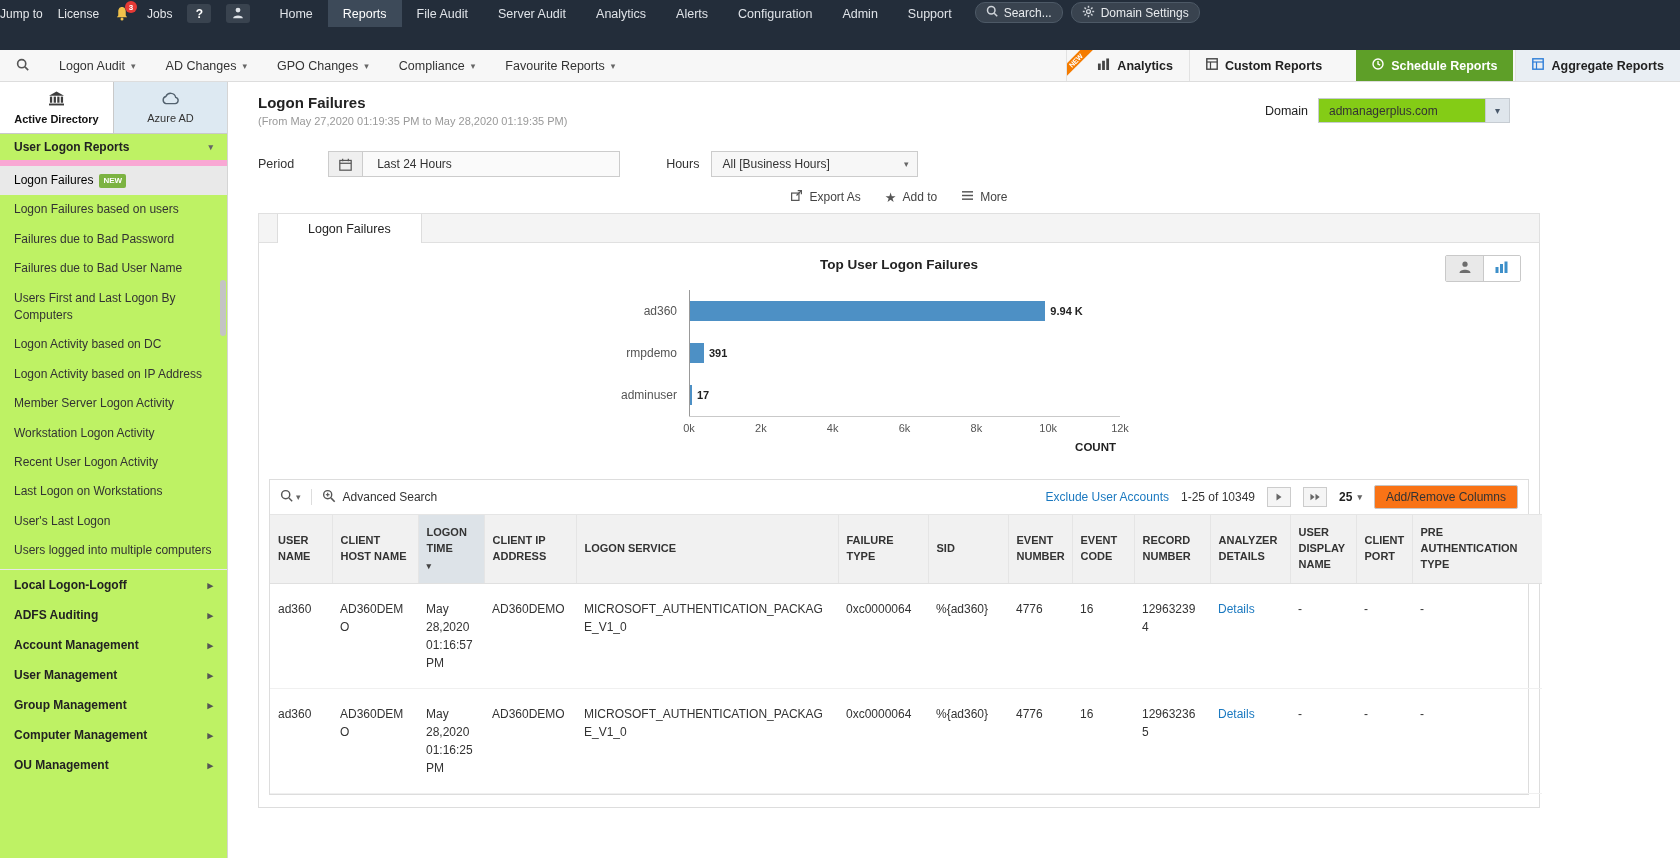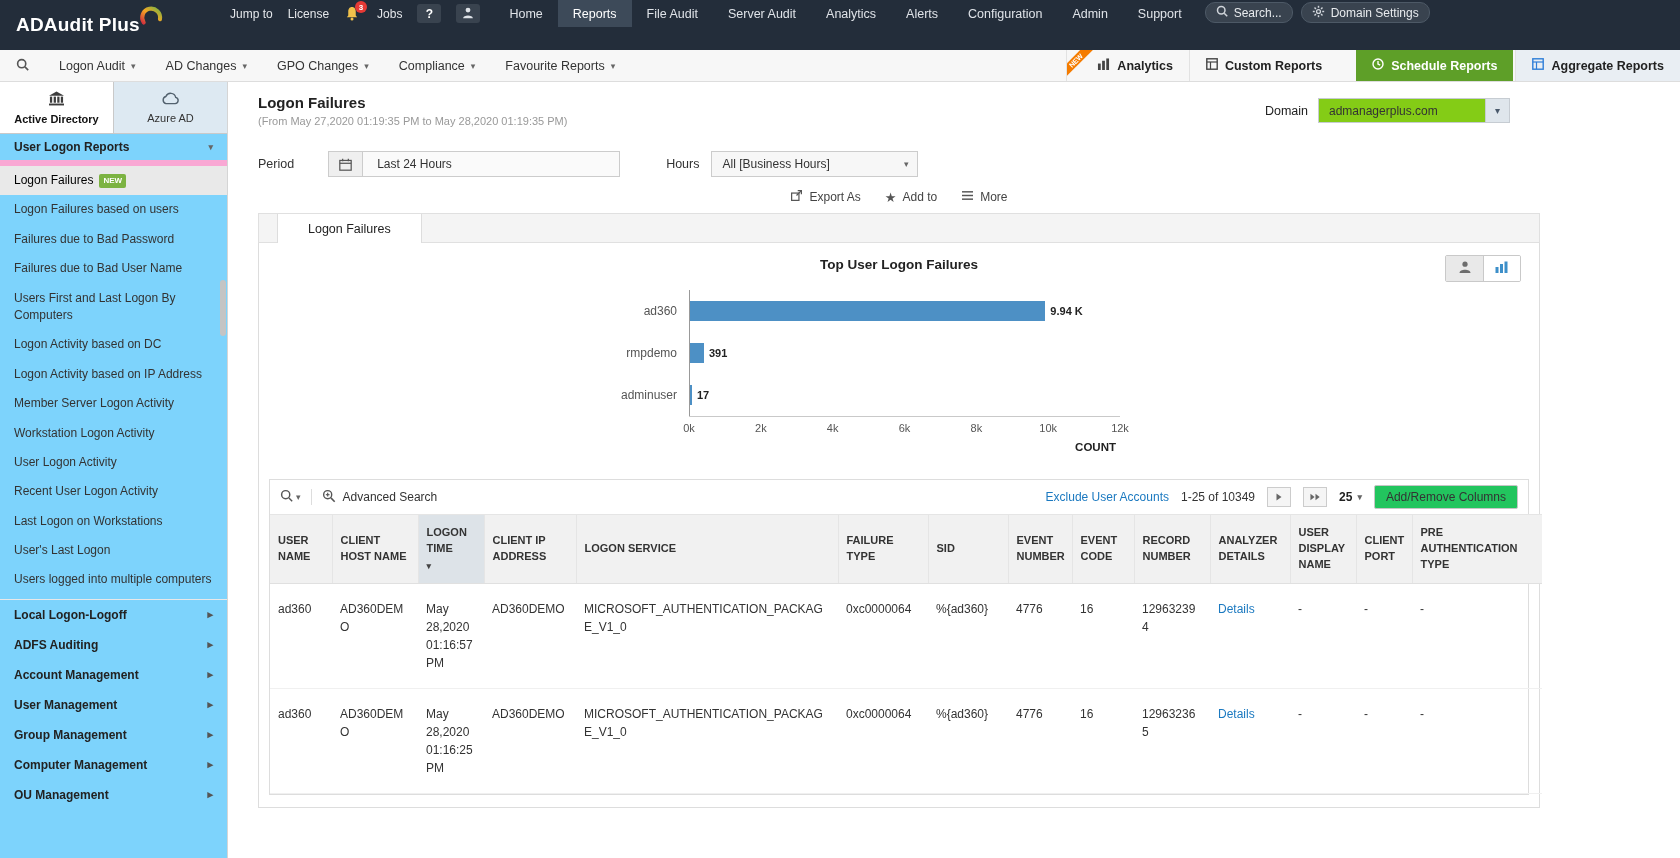--- a/index.html
+++ b/index.html
@@ -40,21 +40,21 @@
   .ribbon{position:absolute;top:0;left:0;width:30px;height:30px;overflow:hidden;pointer-events:none}
   .ribbon span{position:absolute;display:block;width:44px;background:#f57c00;color:#fff;font-size:7px;
     font-weight:bold;text-align:center;transform:rotate(-45deg);left:-13px;top:6px;padding:1px 0}
   .btn-green{background:#5e9f28;color:#fff;border-left:none;margin-left:18px}
   .btn-light{background:#e9eef3;color:#222;margin-left:2px}
 
   
   .content-row{display:flex;height:776px}
 
   
-  .sidebar{width:228px;min-width:228px;border-right:1px solid #d5d5d5;background:#7dd3fc;position:relative;overflow:hidden}
+  .sidebar{width:228px;min-width:228px;border-right:1px solid #d5d5d5;background:#bef264;position:relative;overflow:hidden}
   .side-tabs{display:flex;height:52px;border-bottom:1px solid #c9c9c9}
   .side-tab{flex:1;display:flex;flex-direction:column;align-items:center;justify-content:center;gap:5px;
     font-size:11px;color:#333;cursor:pointer;text-align:center}
   .side-tab.active{font-weight:bold;color:#111;border-right:1px solid #c9c9c9;background:#fff}
   .side-tab.azure{background:#dde9f2}
   .side-header{height:32px;display:flex;align-items:center;justify-content:space-between;padding:0 14px;
     font-weight:bold;font-size:12px;color:#222;border-bottom:6px solid #f9a8d4;cursor:pointer}
   .side-item{padding:6px 14px;font-size:12px;color:#333;line-height:1.45;cursor:pointer}
   .side-item.selected{background:#e9e9e9;color:#000}
   .new-badge{display:inline-block;background:#7cb342;color:#fff;font-size:8px;font-weight:bold;
@@ -115,50 +115,35 @@
   
   .table-box{margin-top:26px;border:1px solid #ddd}
   .table-toolbar{height:34px;display:flex;align-items:center;padding:0 10px;gap:10px}
   .v-div{width:1px;height:16px;background:#ddd}
   .adv-search{display:flex;align-items:center;gap:7px;color:#333;cursor:pointer}
   .tt-right{margin-left:auto;display:flex;align-items:center;gap:12px}
   .link{color:#1b79c0;cursor:pointer;text-decoration:none}
   .pg-btn{width:24px;height:20px;border:1px solid #ccc;background:#f5f5f5;display:flex;align-items:center;
     justify-content:center;cursor:pointer}
   .size-select{display:flex;align-items:center;gap:5px;cursor:pointer;color:#222;font-weight:bold}
-  .add-remove{border:1px solid #c6c6c6;background:#22c55e;height:24px;display:flex;align-items:center;
+  .add-remove{border:1px solid #c6c6c6;background:#f97316;height:24px;display:flex;align-items:center;
     padding:0 11px;border-radius:2px;cursor:pointer;color:#333;font-size:12px;white-space:nowrap}
   table{width:100%;border-collapse:collapse;table-layout:fixed}
   thead th{background:#f1f1f1;font-size:11px;font-weight:bold;color:#333;text-align:left;vertical-align:middle;
     padding:10px 8px;border-right:1px solid #e5e5e5;border-top:1px solid #e5e5e5;border-bottom:1px solid #e0e0e0;line-height:1.45}
   thead th:last-child{border-right:none}
   thead th.sorted{background:#dde3e8}
   .sort-caret{font-size:9px;color:#444;margin-top:3px}
   tbody td{font-size:12px;color:#333;vertical-align:top;padding:16px 8px;line-height:1.5;word-wrap:break-word;overflow-wrap:break-word}
   tbody tr{border-bottom:1px solid #f0f0f0}
 </style>
 </head>
 <body>
 
 <header class="topbar">
-  <div class="logo-wrap">
-    <span class="logo-text">ADAudit Plus</span>
-    <span class="logo-swoosh">
-      <svg width="26" height="26" viewBox="0 0 32 32">
-        <defs>
-            <linearGradient id="lg1" x1="0" y1="1" x2="1" y2="0">
-          <stop offset="0" stop-color="#d3343c"></stop>
-              <stop offset="0.5" stop-color="#f5a623"></stop>
-              <stop offset="1" stop-color="#7cb342"></stop>
-        </linearGradient>
-          </defs>
-        <path d="M7 24 A 11 11 0 1 1 27 20" fill="none" stroke="url(#lg1)" stroke-width="5" stroke-linecap="round"></path>
-      </svg>
-    </span>
-  </div>
   <div class="topbar-main">
     <div class="topbar-utility">
       <span class="util-link">Jump to</span>
       <span class="util-link">License</span>
       <span class="bell-wrap">
         <span>
           <svg width="16" height="15" viewBox="0 0 16 16">
               <path d="M8 1 C5 1 4 3.5 4 6 L4 10 L2.5 12 L13.5 12 L12 10 L12 6 C12 3.5 11 1 8 1 Z" fill="#f0c14b"></path>
               <circle cx="8" cy="13.8" r="1.6" fill="#f0c14b"></circle>
             </svg>
@@ -330,21 +315,20 @@
     <div>
         <div class="side-item selected"><span>Logon Failures</span><span class="new-badge">NEW</span></div>
         <div class="side-item"><span>Logon Failures based on users</span></div>
         <div class="side-item"><span>Failures due to Bad Password</span></div>
         <div class="side-item"><span>Failures due to Bad User Name</span></div>
         <div class="side-item"><span>Users First and Last Logon By Computers</span></div>
         <div class="side-item"><span>Logon Activity based on DC</span></div>
         <div class="side-item"><span>Logon Activity based on IP Address</span></div>
         <div class="side-item"><span>Member Server Logon Activity</span></div>
         <div class="side-item"><span>Workstation Logon Activity</span></div>
-        <div class="side-item"><span>User Logon Activity</span></div>
         <div class="side-item"><span>Recent User Logon Activity</span></div>
         <div class="side-item"><span>Last Logon on Workstations</span></div>
         <div class="side-item"><span>User's Last Logon</span></div>
         <div class="side-item"><span>Users logged into multiple computers</span></div>
       </div>
     <div class="side-groups">
         <div class="side-group">
           <span>Local Logon-Logoff</span>
           <span class="g-arrow">▸</span>
         </div>

